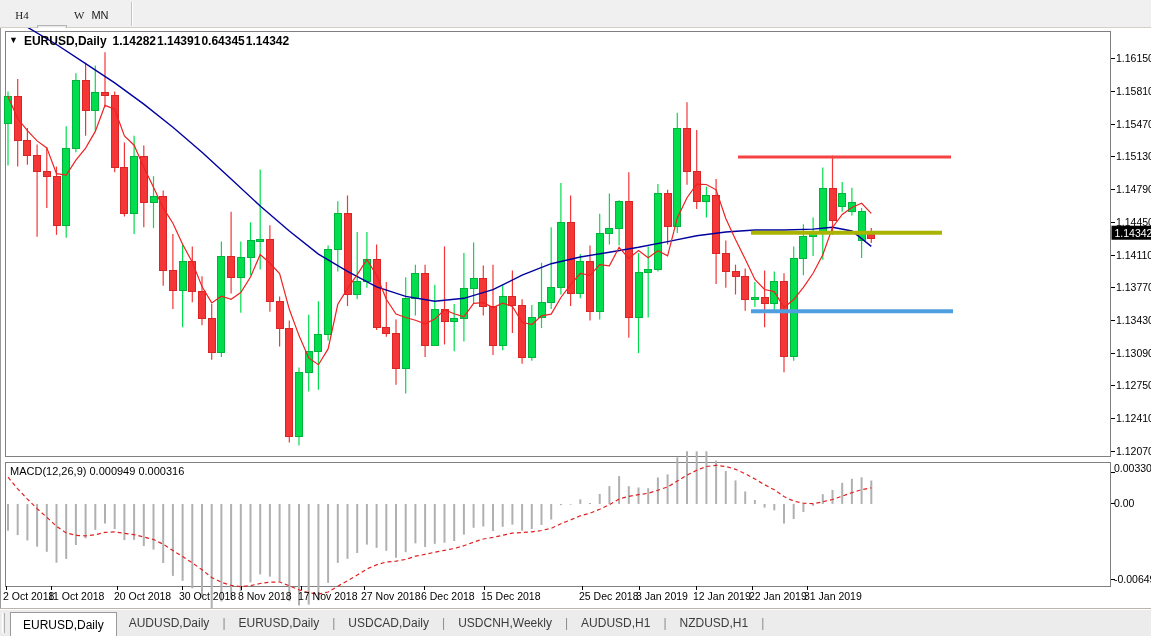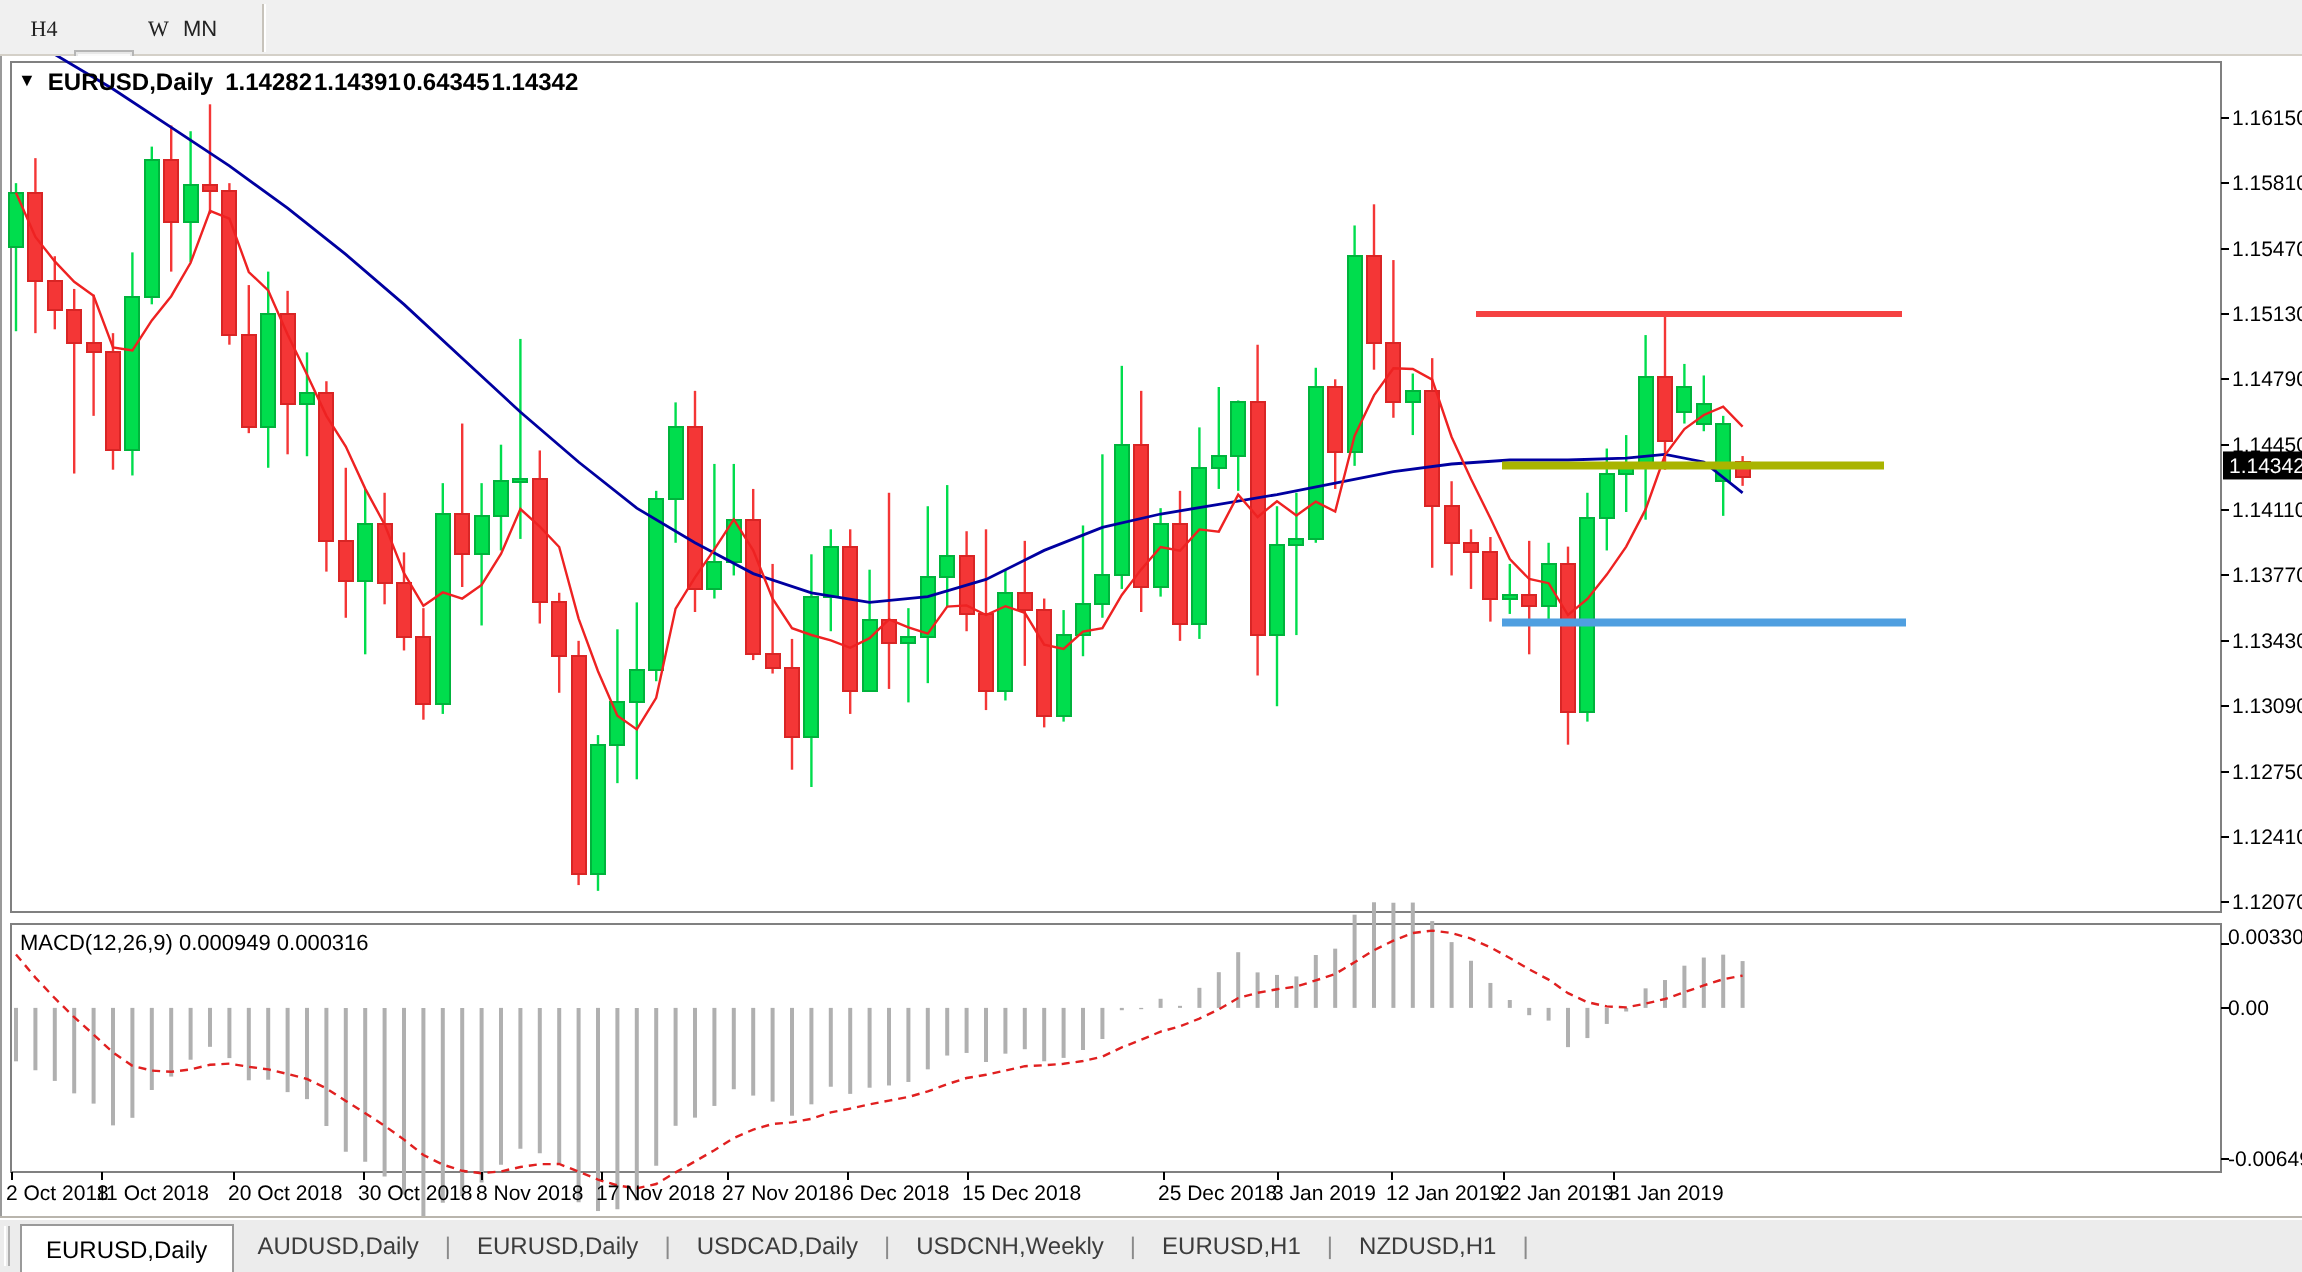--- a/index.html
+++ b/index.html
@@ -416,20 +416,20 @@
     <div id="status-tabs">
         <div class="tab active">EURUSD,Daily</div>
         <div class="tab">AUDUSD,Daily</div>
         <div class="tab-sep">|</div>
         <div class="tab">EURUSD,Daily</div>
         <div class="tab-sep">|</div>
         <div class="tab">USDCAD,Daily</div>
         <div class="tab-sep">|</div>
         <div class="tab">USDCNH,Weekly</div>
         <div class="tab-sep">|</div>
-        <div class="tab">EURUSD,H1</div>
+        <div class="tab">AUDUSD,H1</div>
         <div class="tab-sep">|</div>
         <div class="tab">NZDUSD,H1</div>
         <div class="tab-sep">|</div>
       </div>
   </div>
 
 </div>
 
 </body></html>

